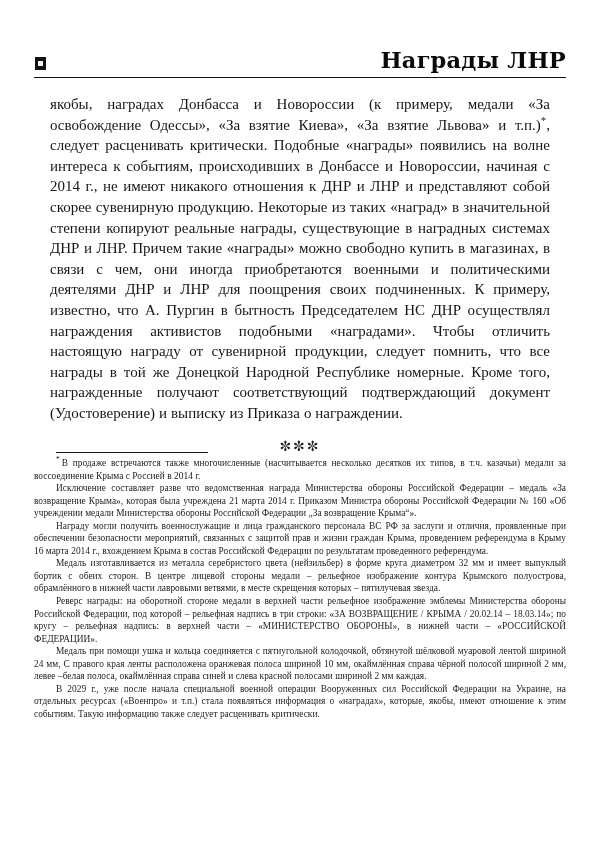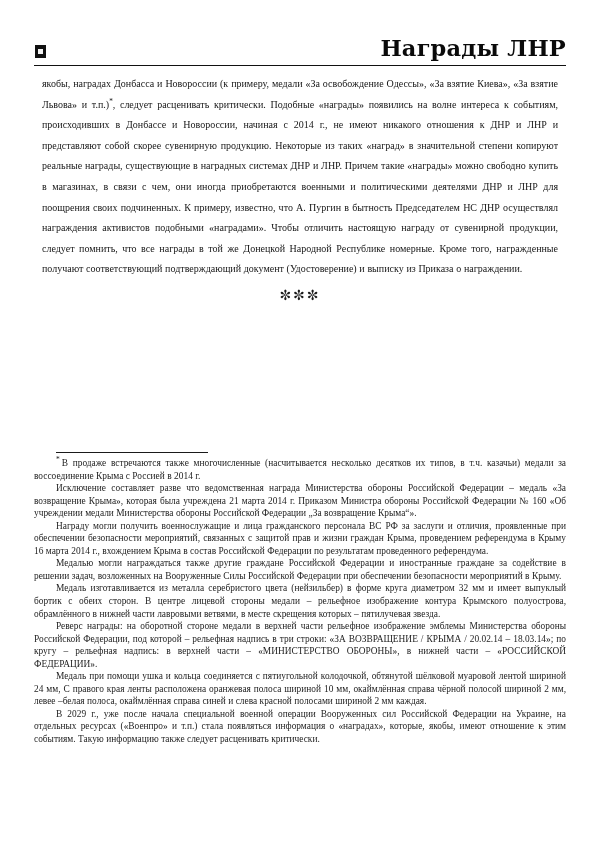--- a/index.html
+++ b/index.html
@@ -17,21 +17,21 @@
     -webkit-font-smoothing: antialiased;
   }
 
   .page {
     position: absolute;
     left: 0;
     top: 0;
     width: 600px;
     height: 849px;
     box-sizing: border-box;
-    padding: 0 34px;
+    padding: 12px 34px;
   }
 
   
   .running-header {
     position: relative;
     height: 34px;
     margin-top: 27px;
     display: flex;
     align-items: flex-end;
     justify-content: space-between;
@@ -68,22 +68,22 @@
     height: 0;
     border-top: 1.6px solid #111111;
     margin-top: 4px;
   }
 
   
   .body-block {
     margin-top: 8px;
   }
   .body-block p {
-    margin: 8px;
-    font-size: 10px;
+    margin: 16px;
+    font-size: 15px;
     line-height: 20.6px;
     text-align: justify;
     text-indent: 38px;
     hyphens: none;
     word-spacing: 0.2px;
   }
   .body-block p.cont {
     text-indent: 0;
   }
   sup.fnmark {
@@ -150,20 +150,19 @@
     <div class="asterism">✼✼✼</div>
 
   </div>
 
   <div class="footnote-zone">
     <div class="footnote-rule"></div>
 
     <p class="first"><sup class="fnstar">*</sup><span>В продаже встречаются также многочисленные (насчитывается несколько десятков их типов, в т.ч. казачьи) медали за воссоединение Крыма с Россией в 2014 г.</span></p>
     <p>Исключение составляет разве что ведомственная награда Министерства обороны Российской Федерации – медаль «За возвращение Крыма», которая была учреждена 21 марта 2014 г. Приказом Министра обороны Российской Федерации № 160 «Об учреждении медали Министерства обороны Российской Федерации „За возвращение Крыма“».</p>
     <p>Награду могли получить военнослужащие и лица гражданского персонала ВС РФ за заслуги и отличия, проявленные при обеспечении безопасности мероприятий, связанных с защитой прав и жизни граждан Крыма, проведением референдума в Крыму 16 марта 2014 г., вхождением Крыма в состав Российской Федерации по результатам проведенного референдума.</p>
-    <p>Медалью могли награждаться также другие граждане Российской Федерации и иностранные граждане за содействие в решении задач, возложенных на Вооруженные Силы Российской Федерации при обеспечении безопасности мероприятий в Крыму.</p>
     <p>Медаль изготавливается из металла серебристого цвета (нейзильбер) в форме круга диаметром 32 мм и имеет выпуклый бортик с обеих сторон. В центре лицевой стороны медали – рельефное изображение контура Крымского полуострова, обрамлённого в нижней части лавровыми ветвями, в месте скрещения которых – пятилучевая звезда.</p>
     <p>Реверс награды: на оборотной стороне медали в верхней части рельефное изображение эмблемы Министерства обороны Российской Федерации, под которой – рельефная надпись в три строки: «ЗА ВОЗВРАЩЕНИЕ / КРЫМА / 20.02.14 – 18.03.14»; по кругу – рельефная надпись: в верхней части – «МИНИСТЕРСТВО ОБОРОНЫ», в нижней части – «РОССИЙСКОЙ ФЕДЕРАЦИИ».</p>
     <p>Медаль при помощи ушка и кольца соединяется с пятиугольной колодочкой, обтянутой шёлковой муаровой лентой шириной 24 мм, С правого края ленты расположена оранжевая полоса шириной 10 мм, окаймлённая справа чёрной полосой шириной 2 мм, левее –белая полоса, окаймлённая справа синей и слева красной полосами шириной 2 мм каждая.</p>
     <p>В 2029 г., уже после начала специальной военной операции Вооруженных сил Российской Федерации на Украине, на отдельных ресурсах («Военпро» и т.п.) стала появляться информация о «наградах», которые, якобы, имеют отношение к этим событиям. Такую информацию также следует расценивать критически.</p>
   </div>
 
 </div>
 
 </body></html>

